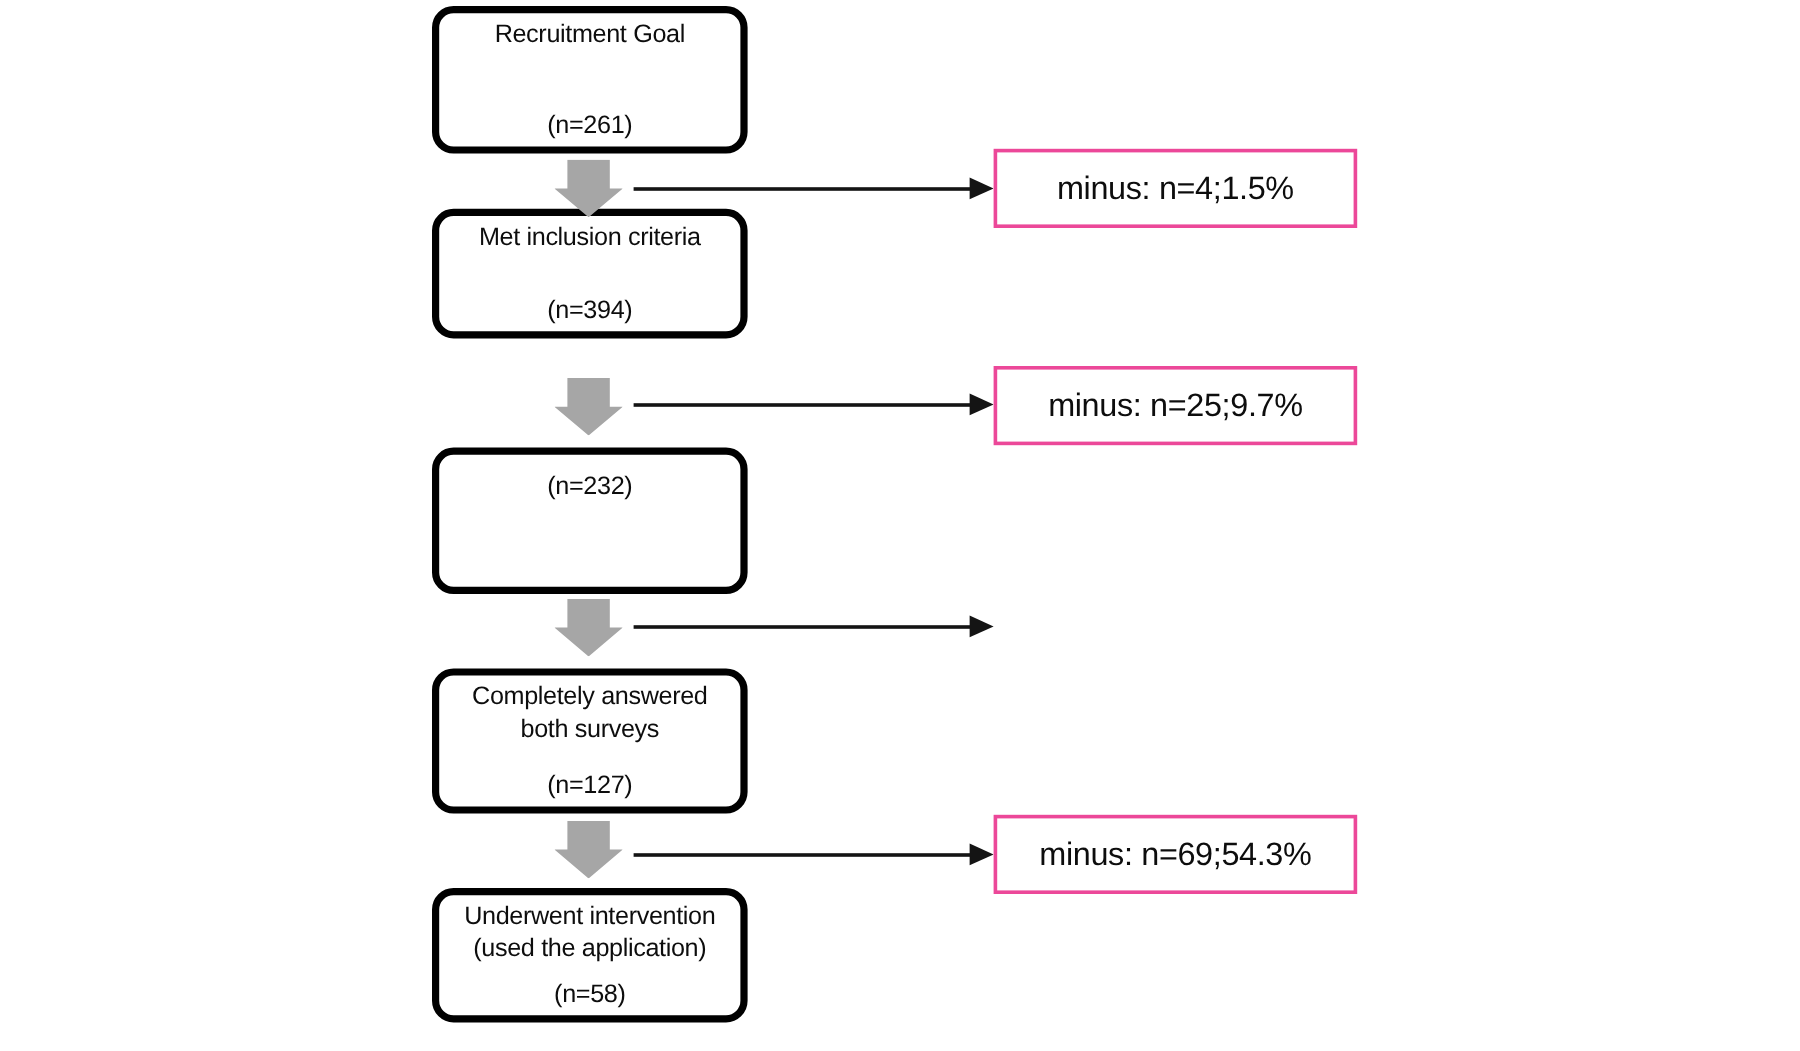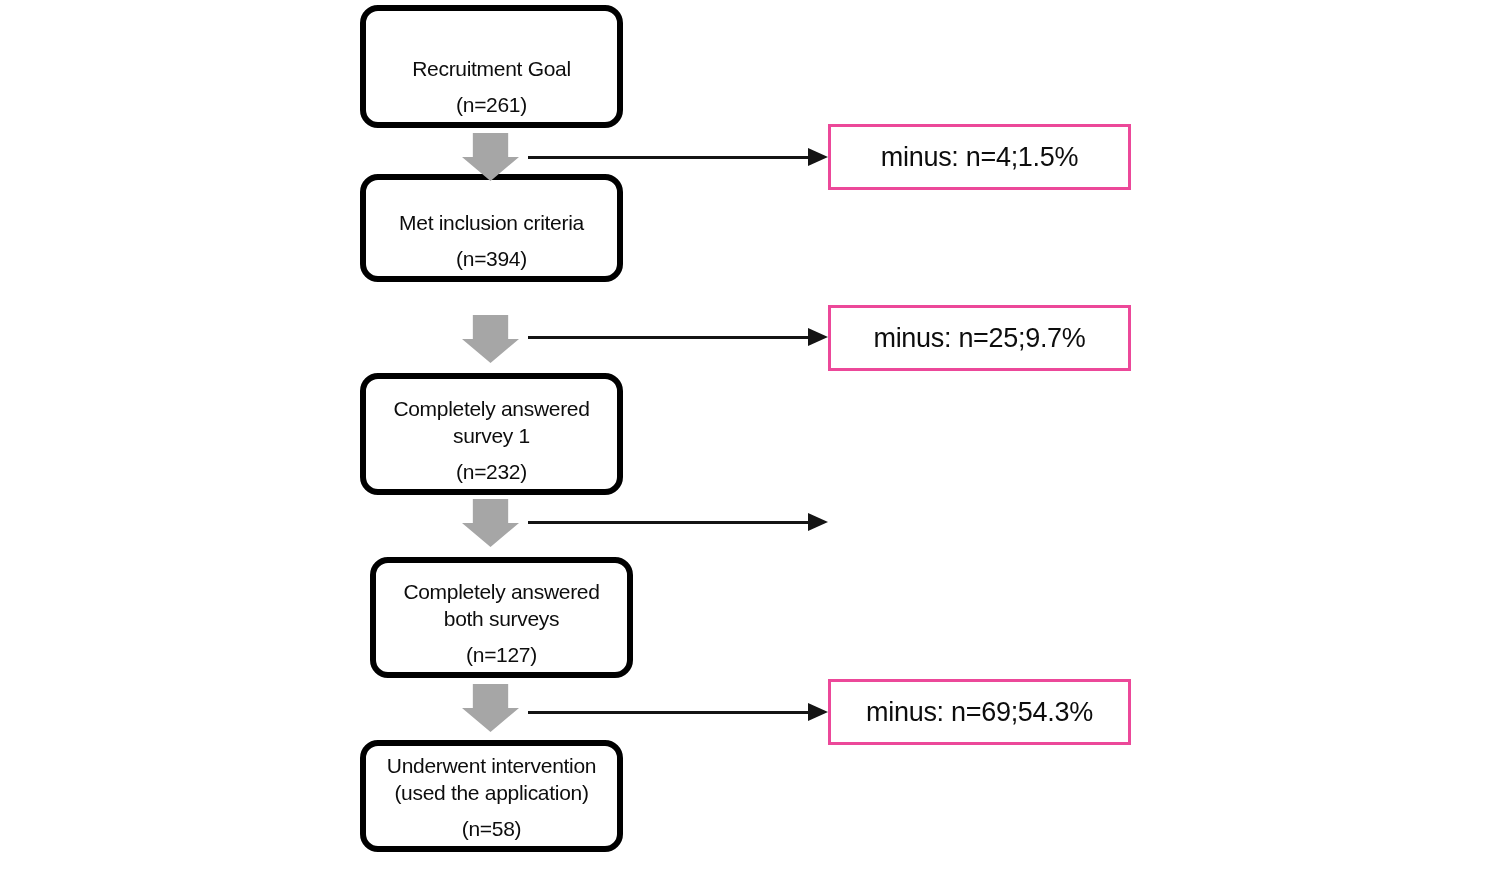--- a/index.html
+++ b/index.html
@@ -19,21 +19,21 @@
   .stage-box {
     position: absolute;
     left: 360px;
     width: 263px;
     border: 6px solid #000000;
     border-radius: 18px;
     background: #ffffff;
     display: flex;
     flex-direction: column;
     align-items: center;
-    justify-content: flex-end;
+    justify-content: space-between;
     text-align: center;
     padding: 4px 8px;
   }
   .stage-label {
     font-size: 21px;
     line-height: 27px;
     letter-spacing: -0.3px;
   }
   .stage-n {
     font-size: 21px;
@@ -96,25 +96,24 @@
     <div class="stage-label">Recruitment Goal</div>
     <div class="stage-n">(n=261)</div>
   </div>
 
   <div class="stage-box" style="top:174px; height:108px;">
     <div class="stage-label">Met inclusion criteria</div>
     <div class="stage-n">(n=394)</div>
   </div>
 
   <div class="stage-box" style="top:373px; height:122px;">
-    <div class="stage-label">Completely answered survey 1</div>
     <div class="stage-n">(n=232)</div>
   </div>
 
-  <div class="stage-box" style="top:557px; height:121px;margin-left:10px;">
+  <div class="stage-box" style="top:557px; height:121px;">
     <div class="stage-label">Completely answered both surveys</div>
     <div class="stage-n">(n=127)</div>
   </div>
 
   <div class="stage-box" style="top:740px; height:112px;">
     <div class="stage-label">Underwent intervention (used the application)</div>
     <div class="stage-n">(n=58)</div>
   </div>
 
   <div class="down-arrow" style="top:133px;"></div>

